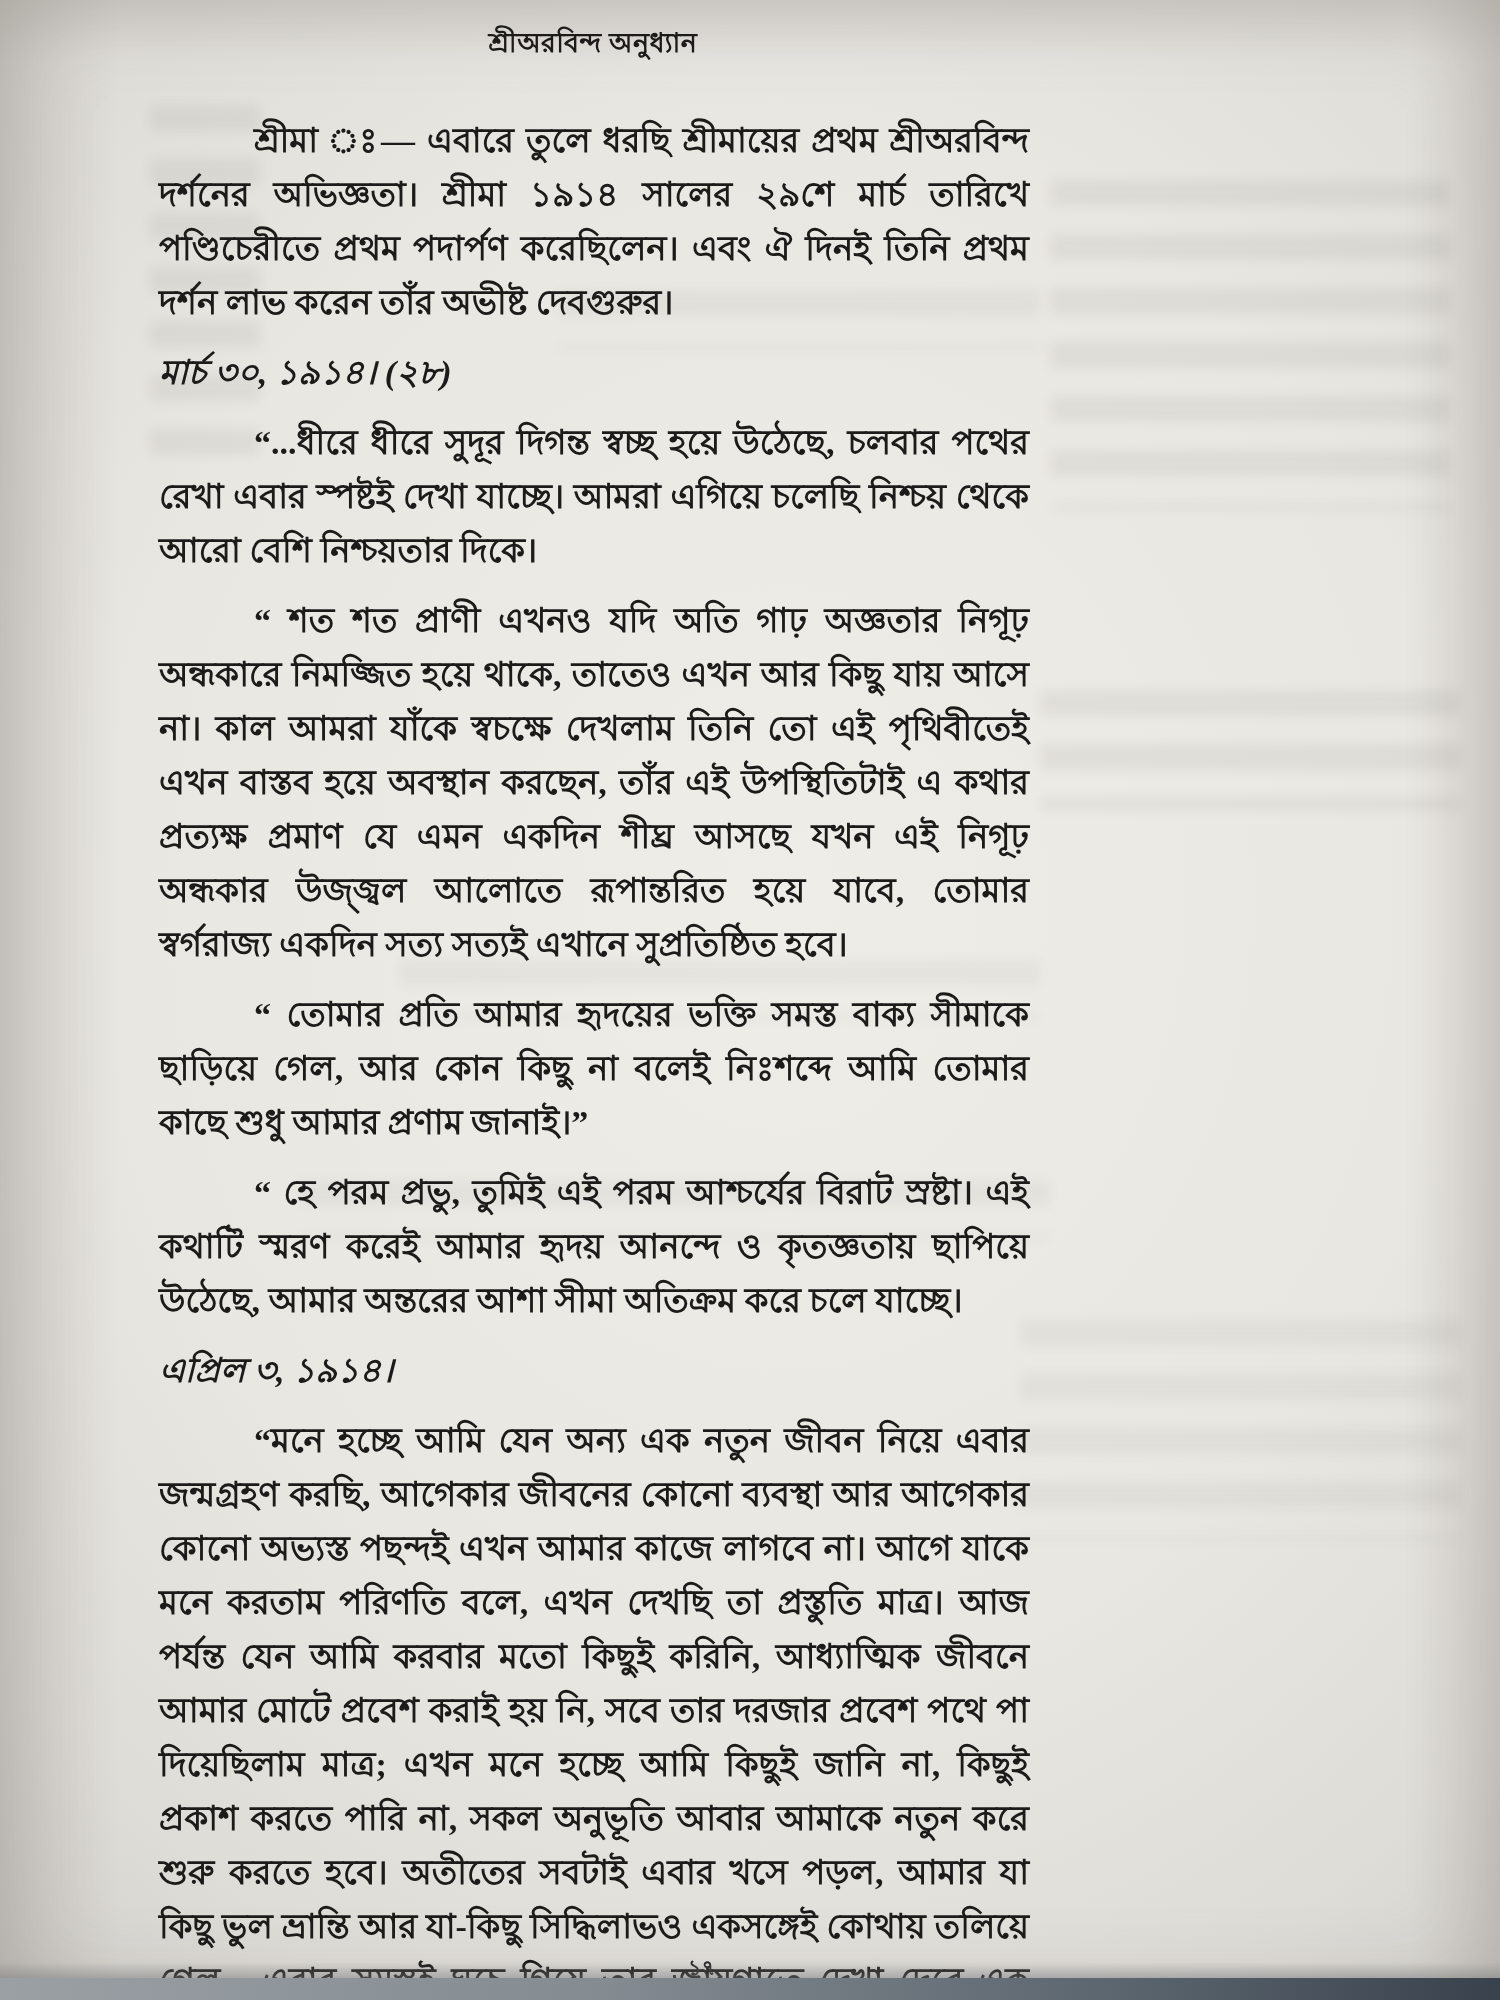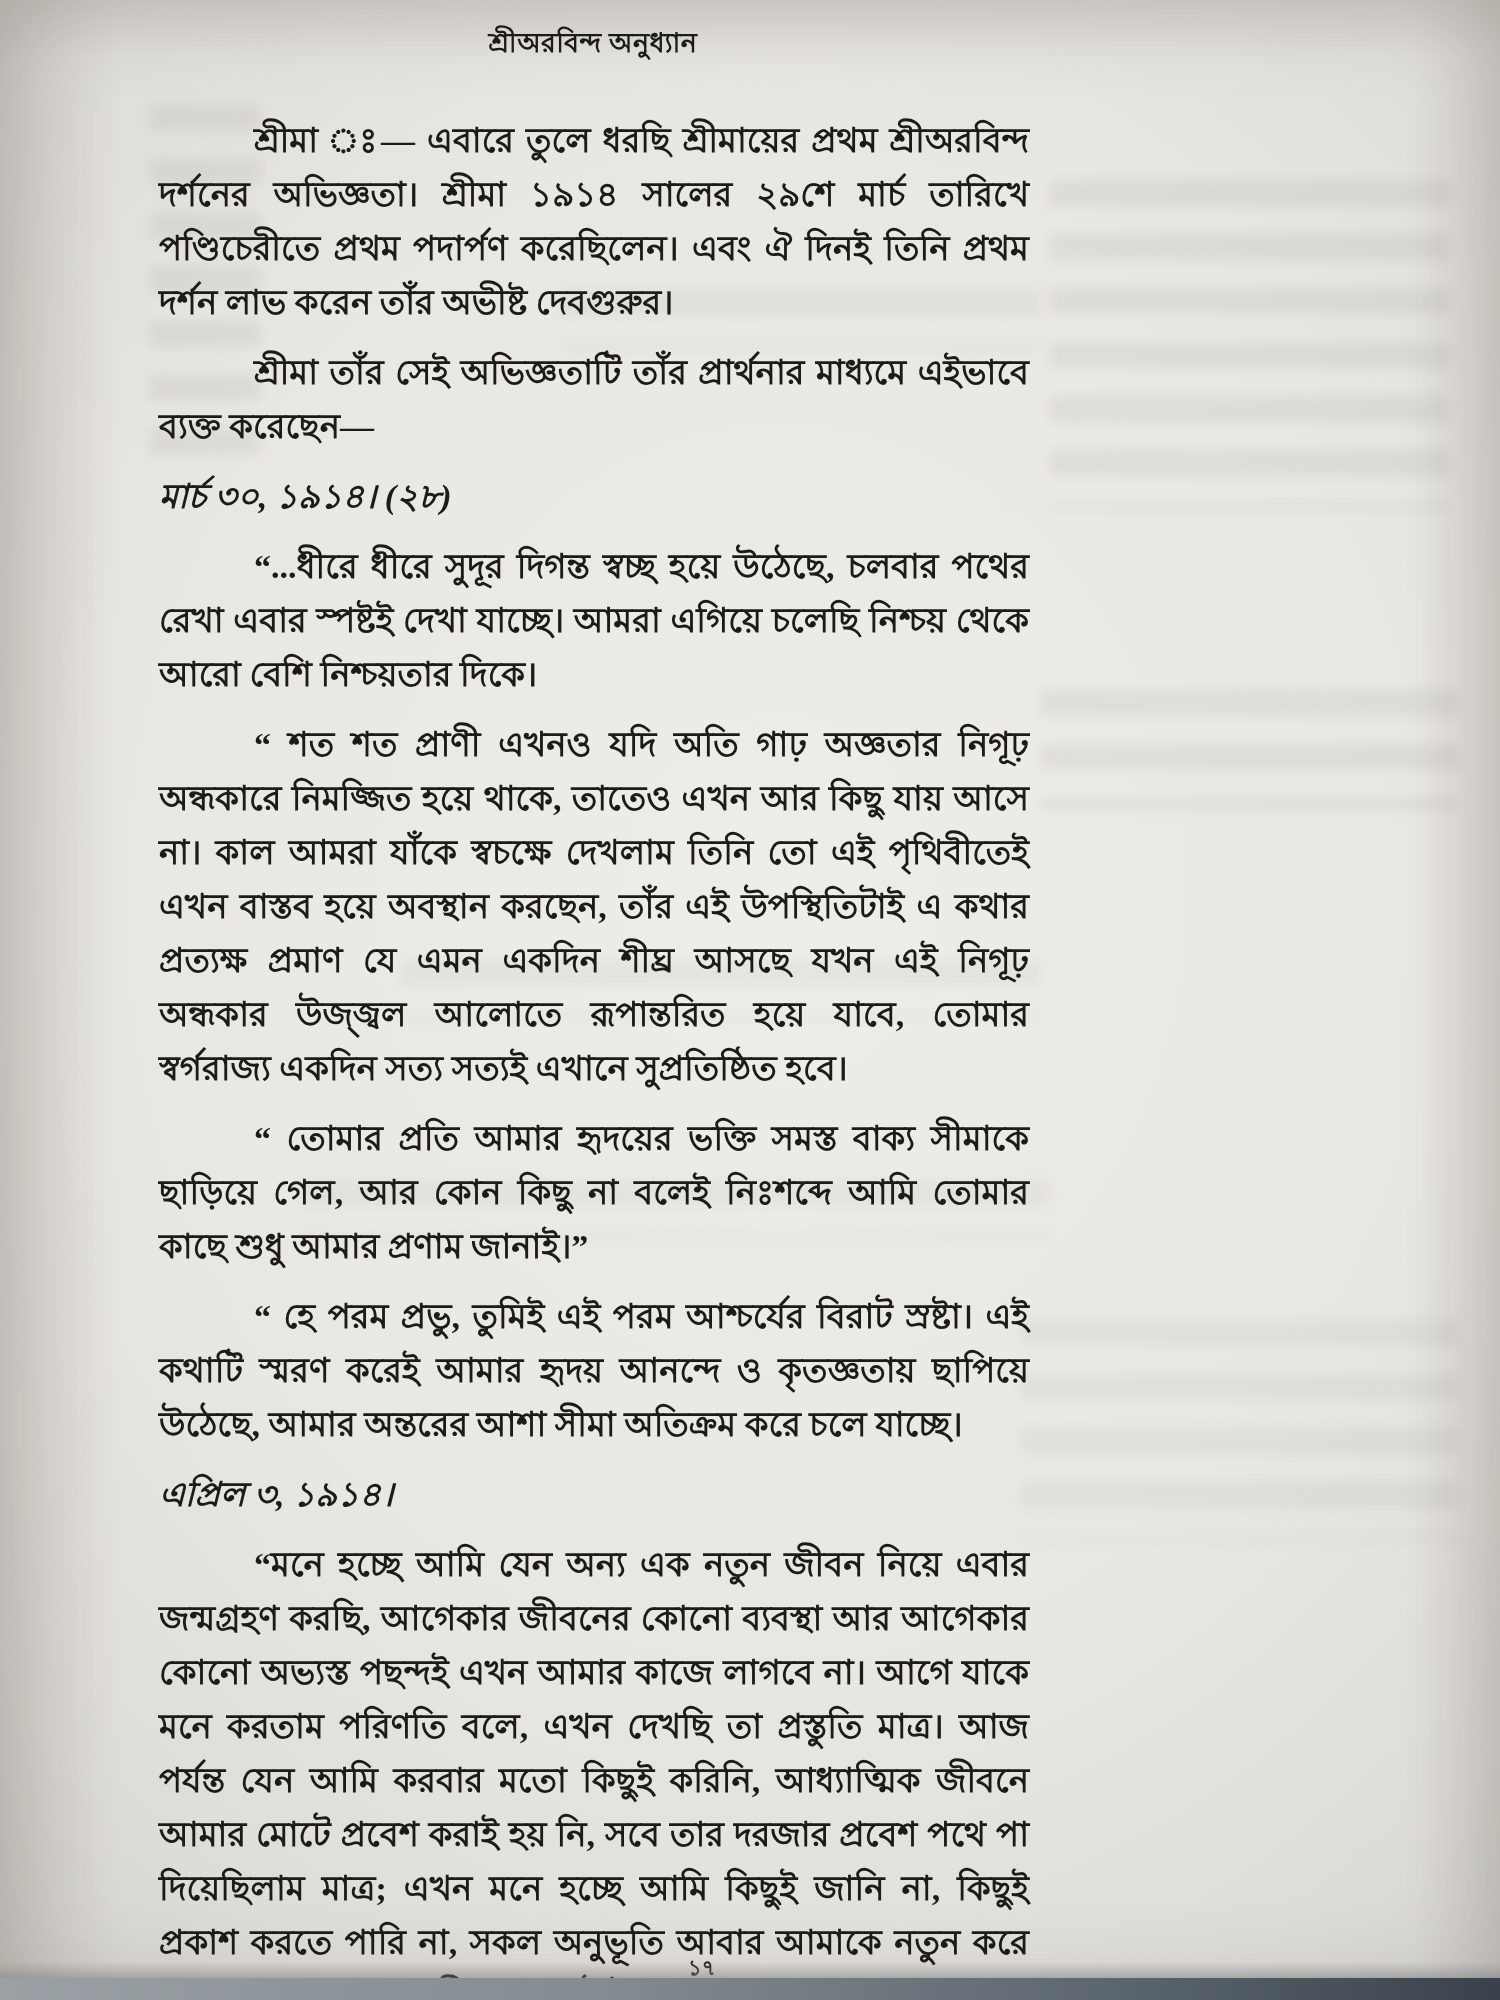--- a/index.html
+++ b/index.html
@@ -89,21 +89,20 @@
   <div class="ghost g3"></div>
   <div class="ghost g4"></div>
   <div class="ghost g5"></div>
   <div class="ghost g6"></div>
   <div class="ghost g7"></div>
 
   <div class="page-title">শ্রীঅরবিন্দ অনুধ্যান</div>
 
   <div class="text-block">
     <p class="indent">শ্রীমা ঃ—  এবারে তুলে ধরছি শ্রীমায়ের প্রথম শ্রীঅরবিন্দ দর্শনের অভিজ্ঞতা। শ্রীমা ১৯১৪ সালের ২৯শে মার্চ তারিখে পণ্ডিচেরীতে প্রথম পদার্পণ করেছিলেন। এবং ঐ দিনই তিনি প্রথম দর্শন লাভ করেন তাঁর অভীষ্ট দেবগুরুর।</p>
-    <p class="indent">শ্রীমা তাঁর সেই অভিজ্ঞতাটি তাঁর প্রার্থনার মাধ্যমে এইভাবে ব্যক্ত করেছেন—</p>
     <p class="noindent">মার্চ ৩০, ১৯১৪। (২৮)</p>
     <p class="indent">“...ধীরে ধীরে সুদূর দিগন্ত স্বচ্ছ হয়ে উঠেছে, চলবার পথের রেখা এবার স্পষ্টই দেখা যাচ্ছে। আমরা এগিয়ে চলেছি নিশ্চয় থেকে আরো বেশি নিশ্চয়তার দিকে।</p>
     <p class="indent">“ শত শত প্রাণী এখনও যদি অতি গাঢ় অজ্ঞতার নিগূঢ় অন্ধকারে নিমজ্জিত হয়ে থাকে, তাতেও এখন আর কিছু যায় আসে না। কাল আমরা যাঁকে স্বচক্ষে দেখলাম তিনি তো এই পৃথিবীতেই এখন বাস্তব হয়ে অবস্থান করছেন, তাঁর এই উপস্থিতিটাই এ কথার প্রত্যক্ষ প্রমাণ যে এমন একদিন শীঘ্র আসছে যখন এই নিগূঢ় অন্ধকার উজ্জ্বল আলোতে রূপান্তরিত হয়ে যাবে, তোমার স্বর্গরাজ্য একদিন সত্য সত্যই এখানে সুপ্রতিষ্ঠিত হবে।</p>
     <p class="indent">“ তোমার প্রতি আমার হৃদয়ের ভক্তি সমস্ত বাক্য সীমাকে ছাড়িয়ে গেল, আর কোন কিছু না বলেই নিঃশব্দে আমি তোমার কাছে শুধু আমার প্রণাম জানাই।”</p>
     <p class="indent">“ হে পরম প্রভু, তুমিই  এই পরম আশ্চর্যের বিরাট স্রষ্টা। এই কথাটি স্মরণ করেই আমার হৃদয় আনন্দে ও কৃতজ্ঞতায় ছাপিয়ে উঠেছে, আমার অন্তরের আশা সীমা অতিক্রম করে চলে যাচ্ছে।</p>
     <p class="noindent">এপ্রিল ৩, ১৯১৪।</p>
     <p class="indent">“মনে হচ্ছে আমি যেন অন্য এক নতুন জীবন নিয়ে এবার জন্মগ্রহণ করছি, আগেকার জীবনের কোনো ব্যবস্থা আর আগেকার কোনো অভ্যস্ত পছন্দই এখন আমার কাজে লাগবে না। আগে যাকে মনে করতাম পরিণতি বলে, এখন দেখছি তা প্রস্তুতি মাত্র। আজ পর্যন্ত যেন আমি করবার মতো কিছুই করিনি, আধ্যাত্মিক জীবনে আমার মোটে প্রবেশ করাই হয় নি, সবে তার দরজার প্রবেশ পথে পা দিয়েছিলাম মাত্র; এখন মনে হচ্ছে আমি কিছুই জানি না, কিছুই প্রকাশ করতে পারি না, সকল অনুভূতি আবার আমাকে নতুন করে শুরু করতে হবে। অতীতের সবটাই এবার খসে পড়ল, আমার যা কিছু ভুল ভ্রান্তি আর যা-কিছু সিদ্ধিলাভও একসঙ্গেই কোথায় তলিয়ে গেল,—এবার সমস্তই ঘুচে গিয়ে তার জায়গাতে দেখা দেবে এক নবজাত সত্তা, তার সম্পূর্ণ অস্তিত্বটাই নতুন করে গড়ে উঠবে, তার কিছুমাত্র কর্মবন্ধন থাকবে না, প্রয়োজনে লাগাবার মতো</p>
   </div>
 
   <div class="folio">১৭</div>

